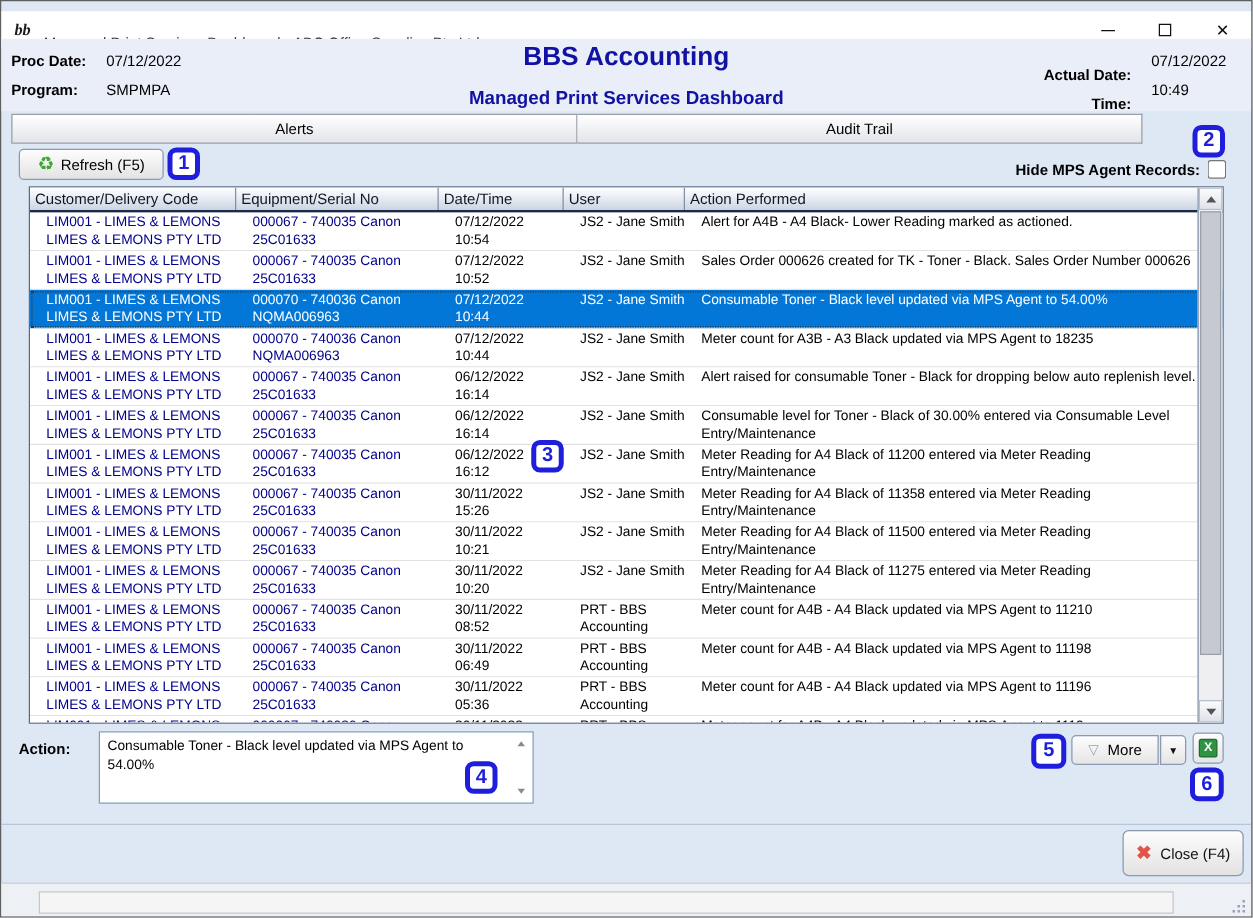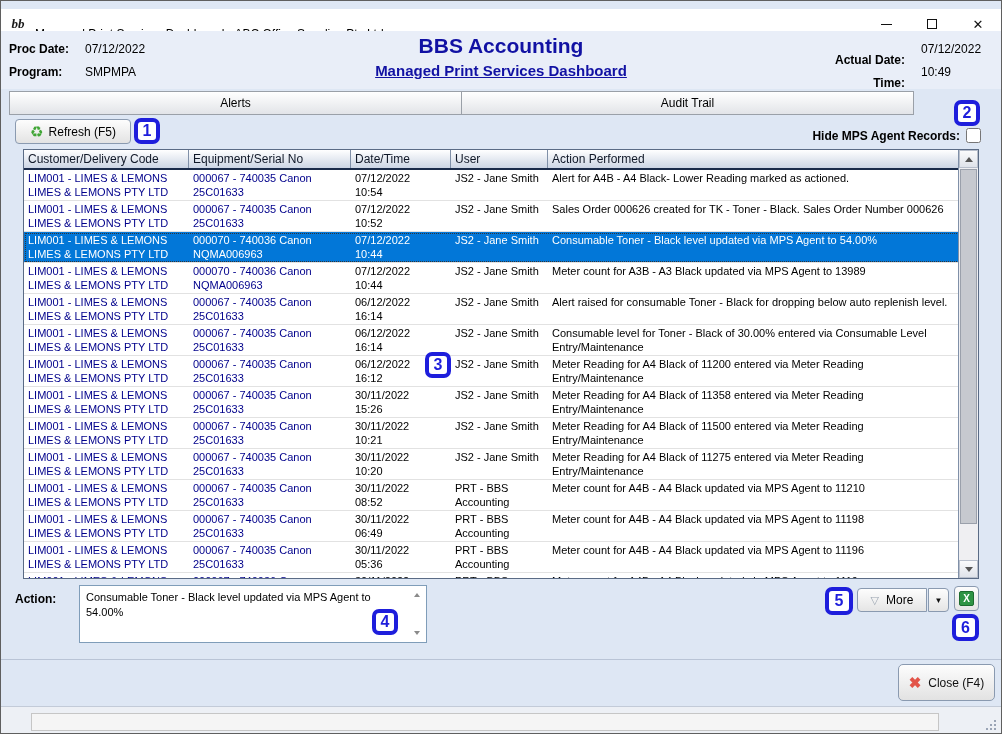--- a/index.html
+++ b/index.html
@@ -26,21 +26,21 @@
   .close-glyph { font-size:13px; line-height:1; }
   
   .headerband { position:absolute; left:0; top:30px; width:100%; height:58px; background:#E9EEF8; }
   .hdr-left { position:absolute; left:8px; top:6px; font-size:12px; }
   .hdr-left .row, .hdr-right .row { display:flex; height:23px; align-items:center;gap:8px; }
   .lbl { font-weight:bold; color:#000; }
   .hdr-left .lbl { width:68px; }
   .hdr-left .val { color:#000; }
   .hdr-center { position:absolute; left:0; top:3px; width:100%; text-align:center; pointer-events:none; }
   .hdr-title { font-size:21px; font-weight:bold; color:#1111A3; }
-  .hdr-sub { font-size:15px; font-weight:bold; color:#1111A3; margin-top:4px;text-decoration:underline; }
+  .hdr-sub { font-size:15px; font-weight:bold; color:#1111A3; margin-top:12px; }
   .hdr-right { position:absolute; right:8px; top:6px; font-size:12px; }
   .hdr-right .lbl { width:80px; text-align:right; margin-right:8px;margin-top:23px; }
   .hdr-right .val { width:72px; text-align:left; }
   
   .tabbar { position:absolute; left:8px; top:90px; width:905px; height:24px; display:flex; }
   .tab {
     flex:1; border:1px solid #9aa0a8; background:linear-gradient(#ffffff,#e2e4e8);
     display:flex; align-items:center; justify-content:center; font-size:12px; color:#000;
   }
   .tab + .tab { border-left:none; }
@@ -56,21 +56,21 @@
   .hide-mps input { width:15px; height:15px; }
   
   .grid {
     position:absolute; left:22px; top:148px; width:956px; height:430px;
     border:1px solid #5a6b85; background:#fff; overflow:hidden;
   }
   .thead { display:flex; height:20px; background:linear-gradient(#ffffff,#ccd5e4);
     border-bottom:2px solid #1a2b4a; }
   .th { font-size:12px; color:#101828; padding:2px 4px; border-right:1px solid #8090a8; overflow:hidden; white-space:nowrap; }
   .tbody { height:408px; overflow:hidden; }
-  .tr { display:flex; height:31px; border-bottom:1px solid #e2e2e2; background:#fff; overflow:hidden; }
+  .tr { display:flex; height:31px; border-bottom:1px solid #e2e2e2; background:#fff; overflow:hidden;padding-left:9px; }
   .tr.selected { background:#0277D8; outline:1px dotted #343434; outline-offset:-2px; }
   .tr.selected .td, .tr.selected .td div { color:#fff !important; }
   .td { font-size:11px; line-height:14px; padding:1px 4px; overflow:hidden; }
   .c-cust  { width:165px; color:#00008B; }
   .c-equip { width:162px; color:#00008B; }
   .c-date  { width:100px; color:#000; }
   .c-user  { width:97px;  color:#000; }
   .c-action{ width:412px; color:#000; }
   .th.c-cust,.th.c-equip,.th.c-date,.th.c-user,.th.c-action { color:#101828; }
   
@@ -273,21 +273,21 @@
             <div>000070 - 740036 Canon</div>
             <div>NQMA006963</div>
           </div>
           <div class="td c-date">
             <div>07/12/2022</div>
             <div>10:44</div>
           </div>
           <div class="td c-user">
             <div>JS2 - Jane Smith</div>
           </div>
-          <div class="td c-action">Meter count for A3B - A3 Black updated via MPS Agent to 13989</div>
+          <div class="td c-action">Meter count for A3B - A3 Black updated via MPS Agent to 18235</div>
         </div>
         <div class="tr">
           <div class="td c-cust">
             <div>LIM001 - LIMES &amp; LEMONS</div>
             <div>LIMES &amp; LEMONS PTY LTD</div>
           </div>
           <div class="td c-equip">
             <div>000067 - 740035 Canon</div>
             <div>25C01633</div>
           </div>

